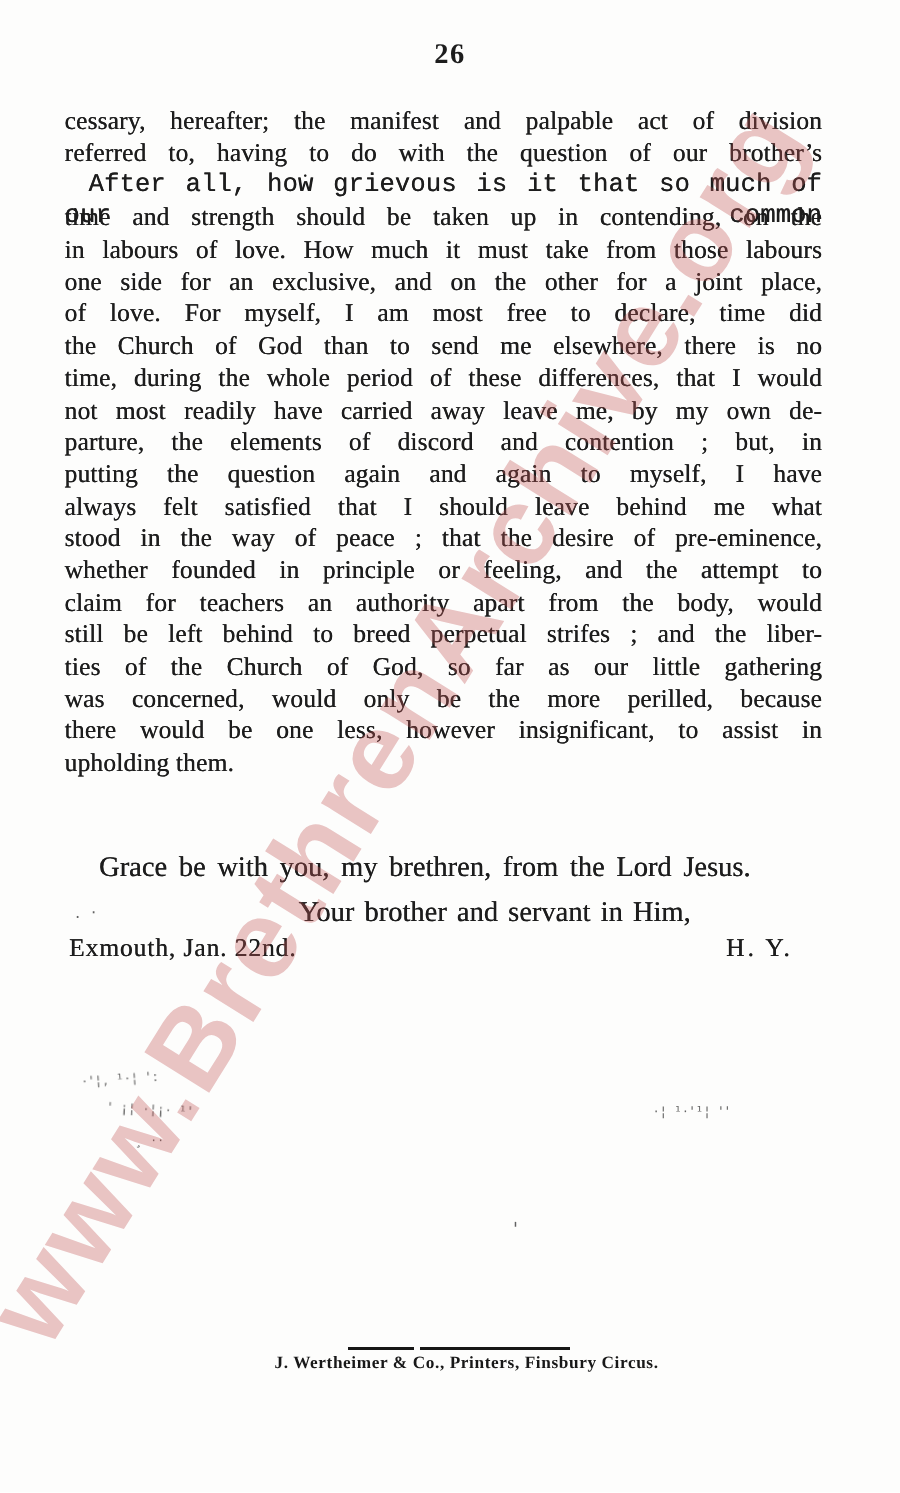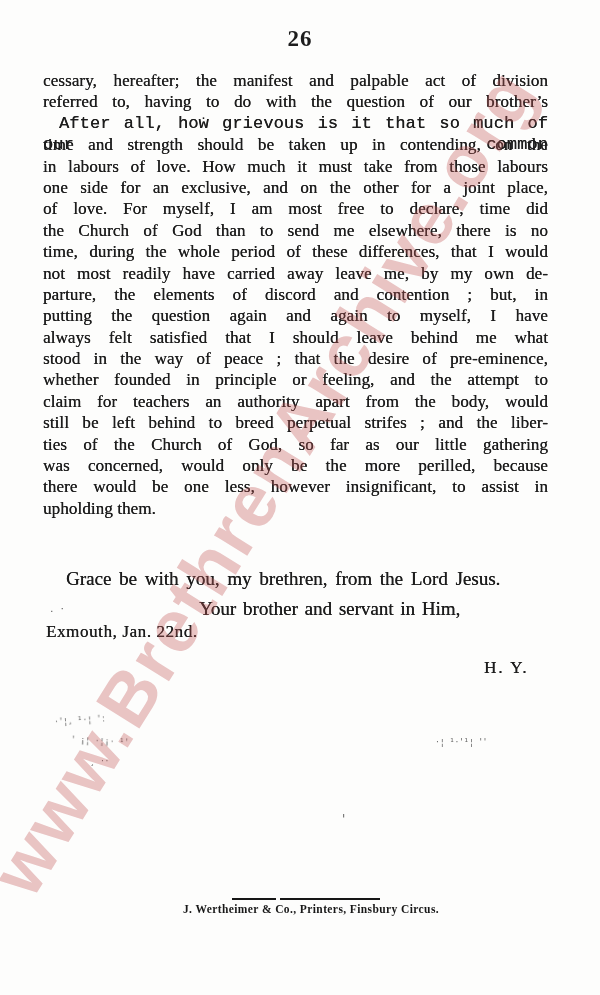--- a/index.html
+++ b/index.html
@@ -3,38 +3,38 @@
 <meta charset="utf-8">
 <style>
   html, body { margin:0; padding:0; background:#ffffff; }
   .page {
     position:relative; width:600px; height:995px;
     background:#fdfdfc; overflow:hidden;
     font-family:"Liberation Serif", serif; color:#1d1d1d;
   }
   .pageno {
     position:absolute; top:26px; left:0; right:0;
-    text-align:center; font-size:23px; font-weight:bold; letter-spacing:1px;
+    text-align:center; font-size:19px; font-weight:bold; letter-spacing:1px;
   }
   .textcol { position:absolute; left:43px; top:70px; width:505px; }
   .tl {
     height:21.4px; line-height:21.4px; font-size:17px;
     text-align:justify; text-align-last:justify; letter-spacing:0.1px;
     text-shadow:0.2px 0 0 currentColor; white-space:normal;
   }
   .tl.short { text-align-last:left; }
   .tl.indent { text-indent:16px;font-family:Liberation Mono, monospace; }
   .closing-line {
     position:absolute; font-size:19px;
     text-shadow:0.2px 0 0 currentColor;
   }
   .grace { left:66px; top:568px; word-spacing:3px; }
   .valediction { left:199px; top:598px; word-spacing:2px;text-align:center; }
   .placedate { left:46px; top:622px; font-size:17px; letter-spacing:0.6px; }
-  .initials { left:484px; top:622px; font-size:17px; letter-spacing:2px;margin-top:36px; }
+  .initials { left:484px; top:622px; font-size:17px; letter-spacing:2px; }
   .footer-rule { position:absolute; top:898px; left:232px; width:148px; display:flex; gap:4px; }
   .footer-rule .seg1 { width:44px; height:2px; background:#161616; }
   .footer-rule .seg2 { flex:1; height:2px; background:#161616; }
   .imprint {
     position:absolute; top:903px; left:0; right:0; text-align:center;
     font-size:11.5px; font-weight:bold; letter-spacing:0.4px;
     transform:translateX(11px); color:#181818;
   }
   .watermark {
     position:absolute; left:-26px; top:865px;

